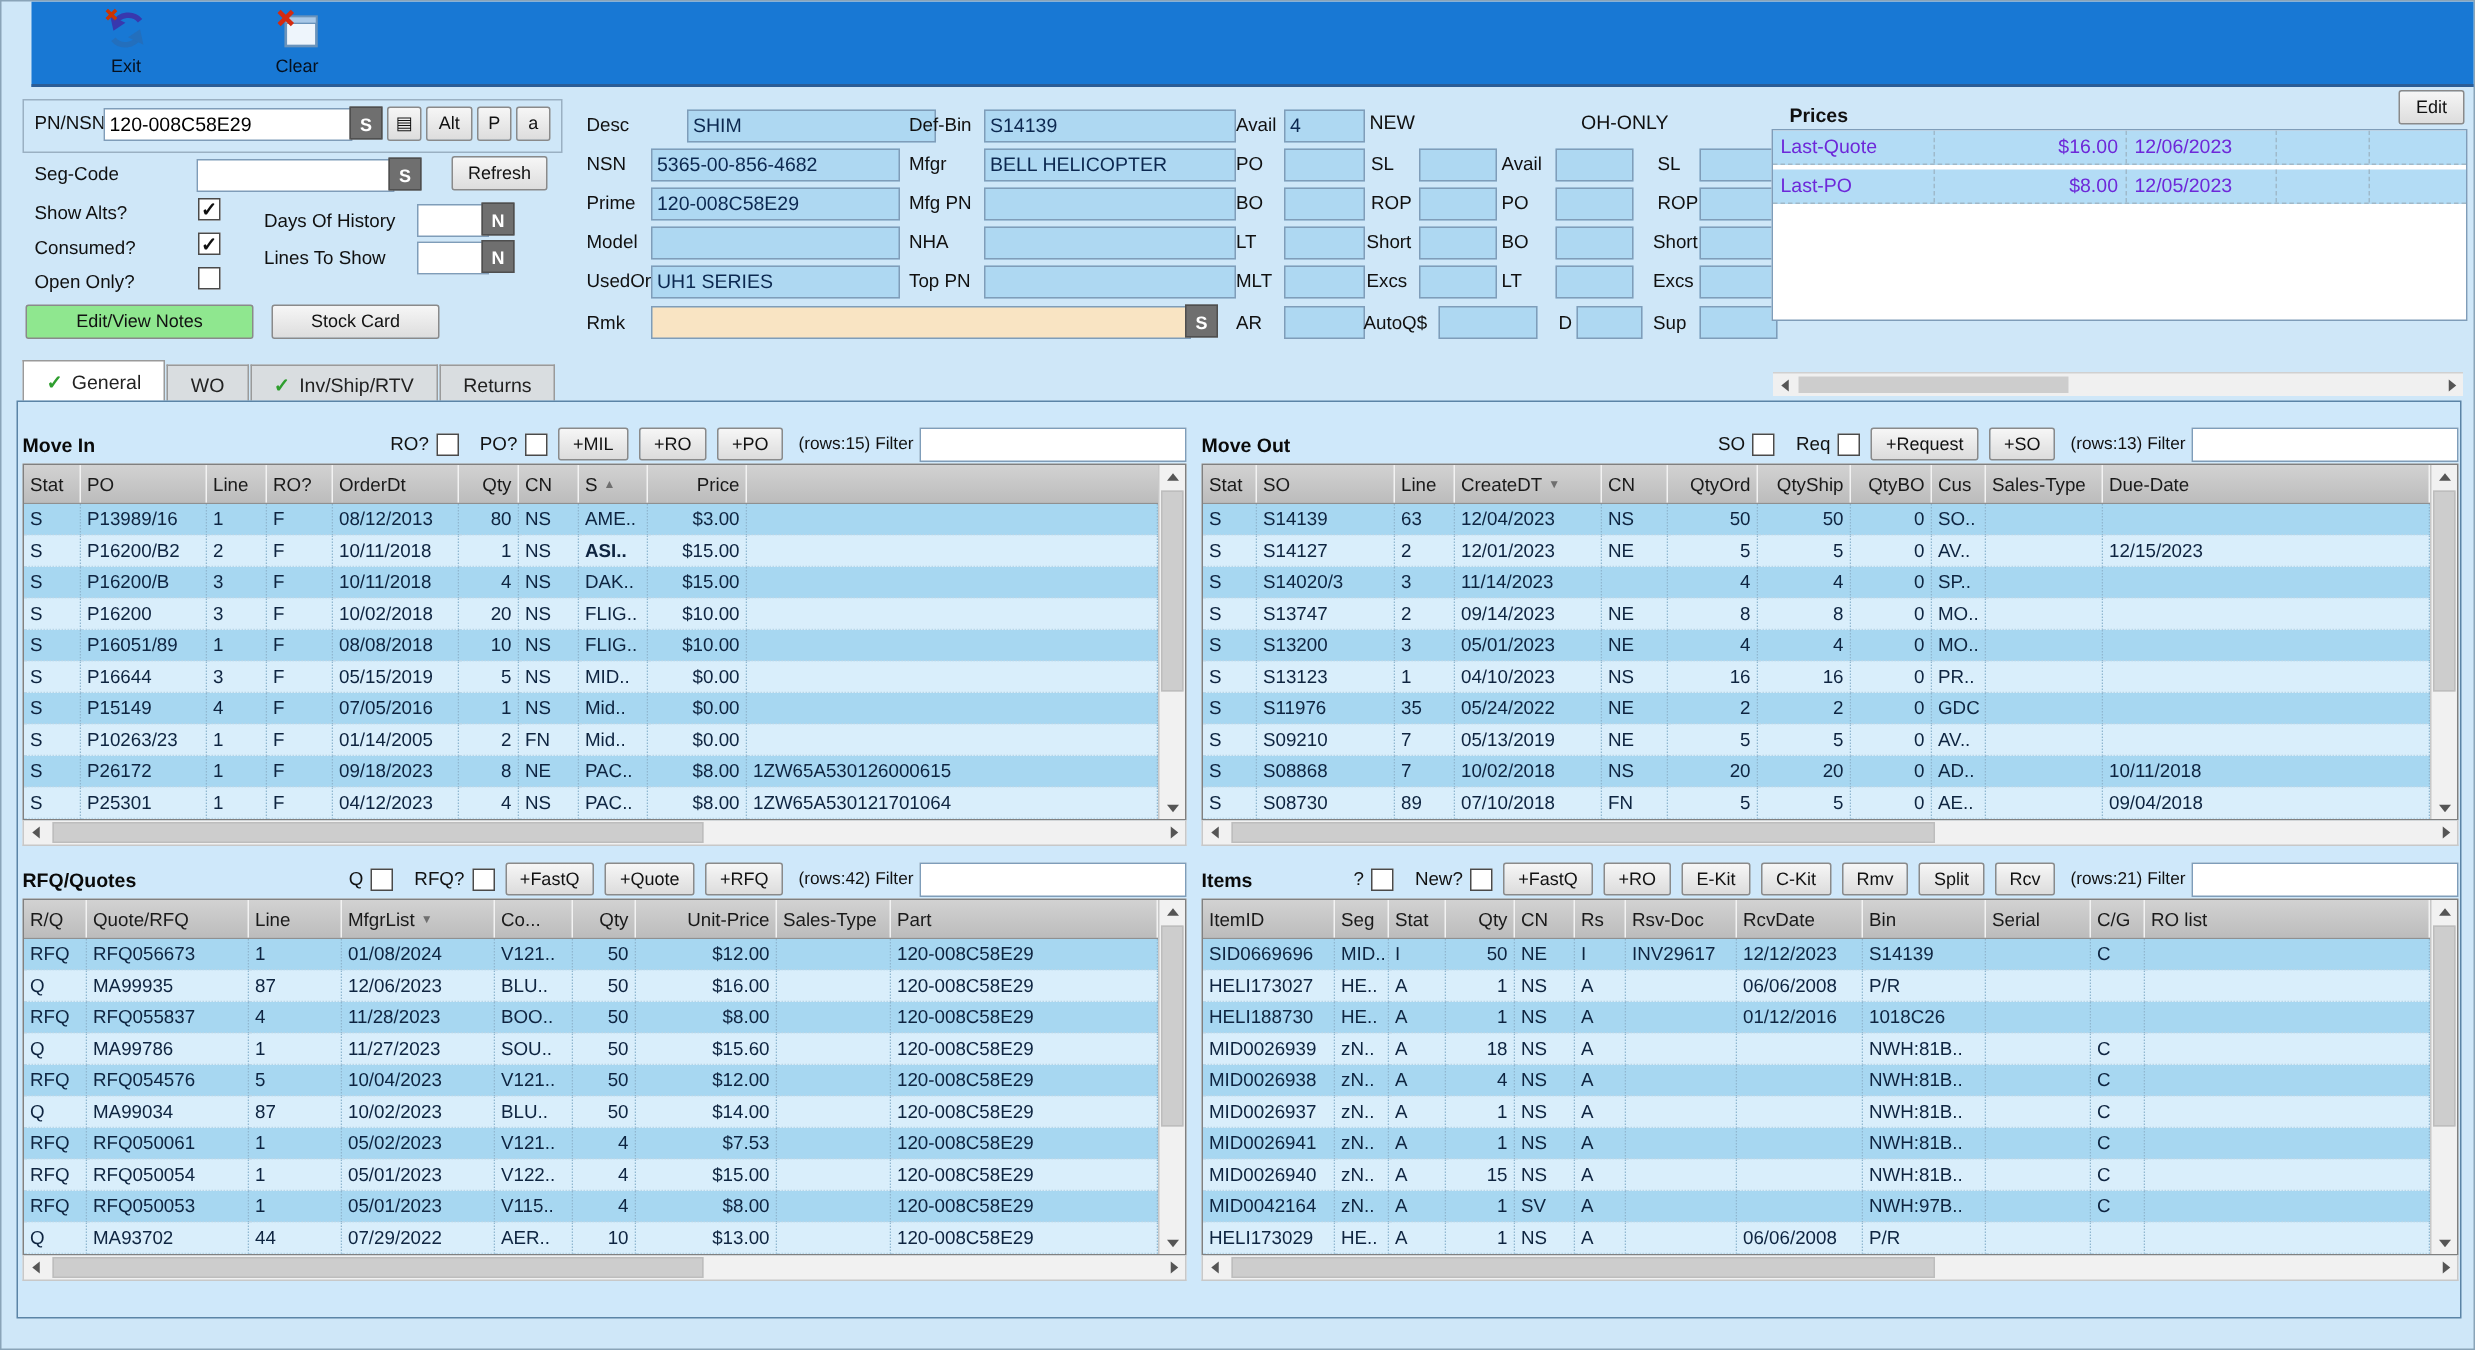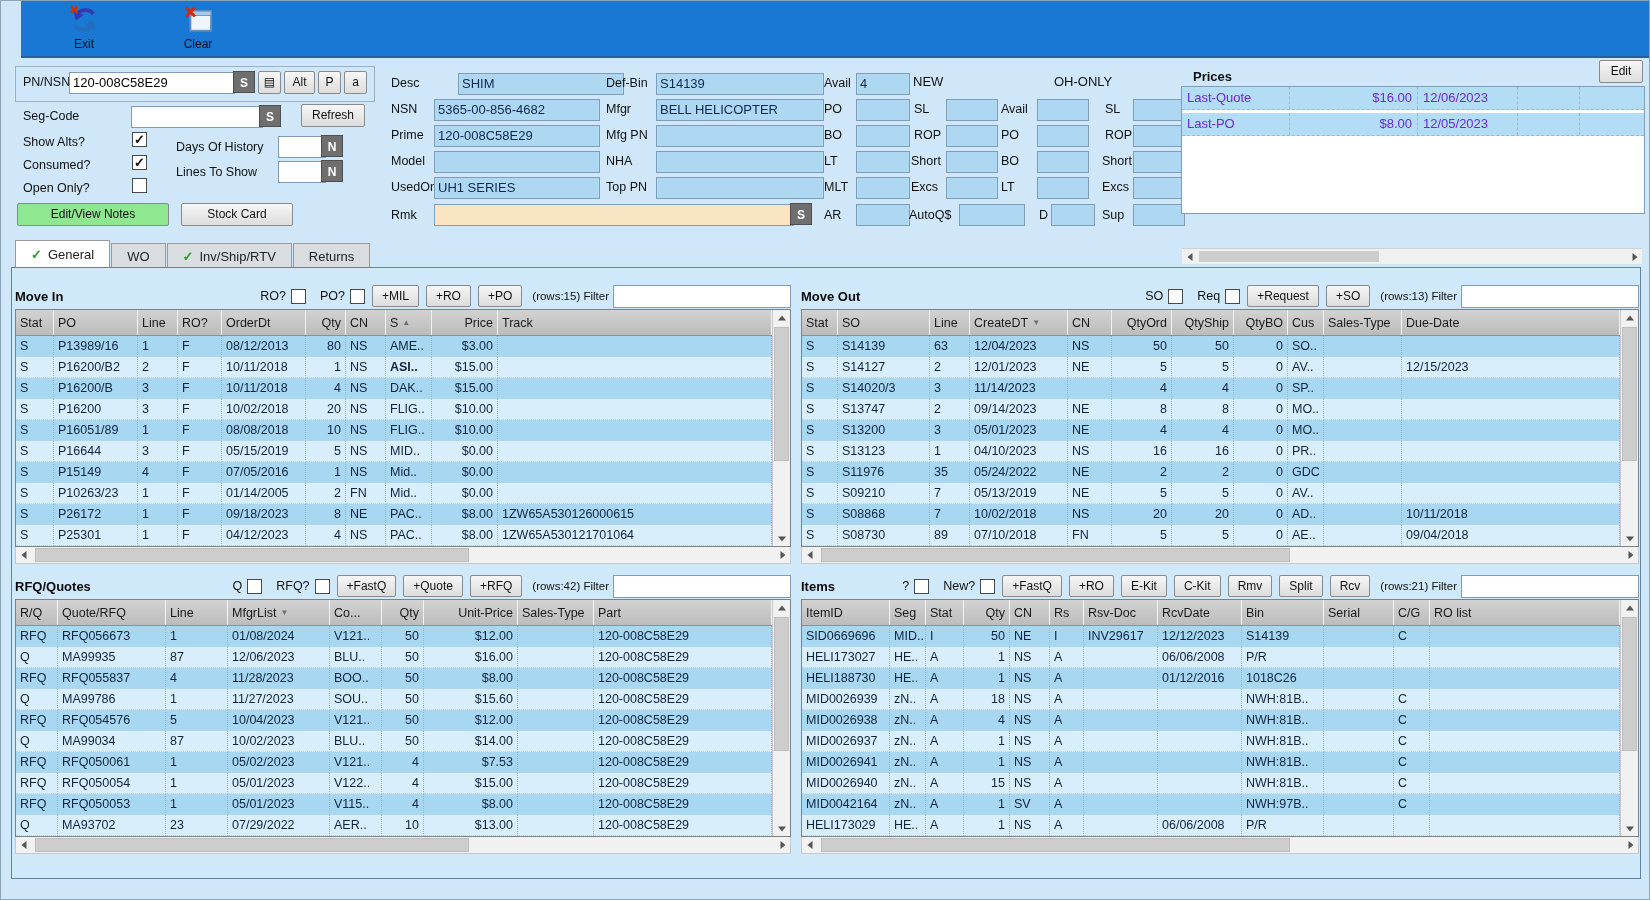--- a/index.html
+++ b/index.html
@@ -300,23 +300,20 @@
           <div class="gh" style="width: 40px;">
             <span>CN</span>
           </div>
           <div class="gh" style="width: 46px;">
             <span>S</span>
             <span class="sortarrow">▲</span>
           </div>
           <div class="gh r" style="width: 66px;">
             <span>Price</span>
           </div>
-          <div class="gh" style="flex: 1 1 0%;">
-            <span>Track</span>
-          </div>
         </div>
         <div class="gbody">
           <div class="grow dk">
             <div class="gc" style="width: 38px;">S</div>
             <div class="gc" style="width: 84px;">P13989/16</div>
             <div class="gc" style="width: 40px;">1</div>
             <div class="gc" style="width: 44px;">F</div>
             <div class="gc" style="width: 84px;">08/12/2013</div>
             <div class="gc r" style="width: 40px;">80</div>
             <div class="gc" style="width: 40px;">NS</div>
@@ -790,21 +787,21 @@
             <div class="gc" style="width: 102px;">05/01/2023</div>
             <div class="gc" style="width: 52px;">V115..</div>
             <div class="gc r" style="width: 42px;">4</div>
             <div class="gc r" style="width: 94px;">$8.00</div>
             <div class="gc" style="width: 76px;"></div>
             <div class="gc" style="flex: 1 1 0%;">120-008C58E29</div>
           </div>
           <div class="grow lt">
             <div class="gc" style="width: 42px;">Q</div>
             <div class="gc" style="width: 108px;">MA93702</div>
-            <div class="gc" style="width: 62px;">23</div>
+            <div class="gc" style="width: 62px;">44</div>
             <div class="gc" style="width: 102px;">07/29/2022</div>
             <div class="gc" style="width: 52px;">AER..</div>
             <div class="gc r" style="width: 42px;">10</div>
             <div class="gc r" style="width: 94px;">$13.00</div>
             <div class="gc" style="width: 76px;"></div>
             <div class="gc" style="flex: 1 1 0%;">120-008C58E29</div>
           </div>
         </div>
       </div>
       <div class="vscroll">

